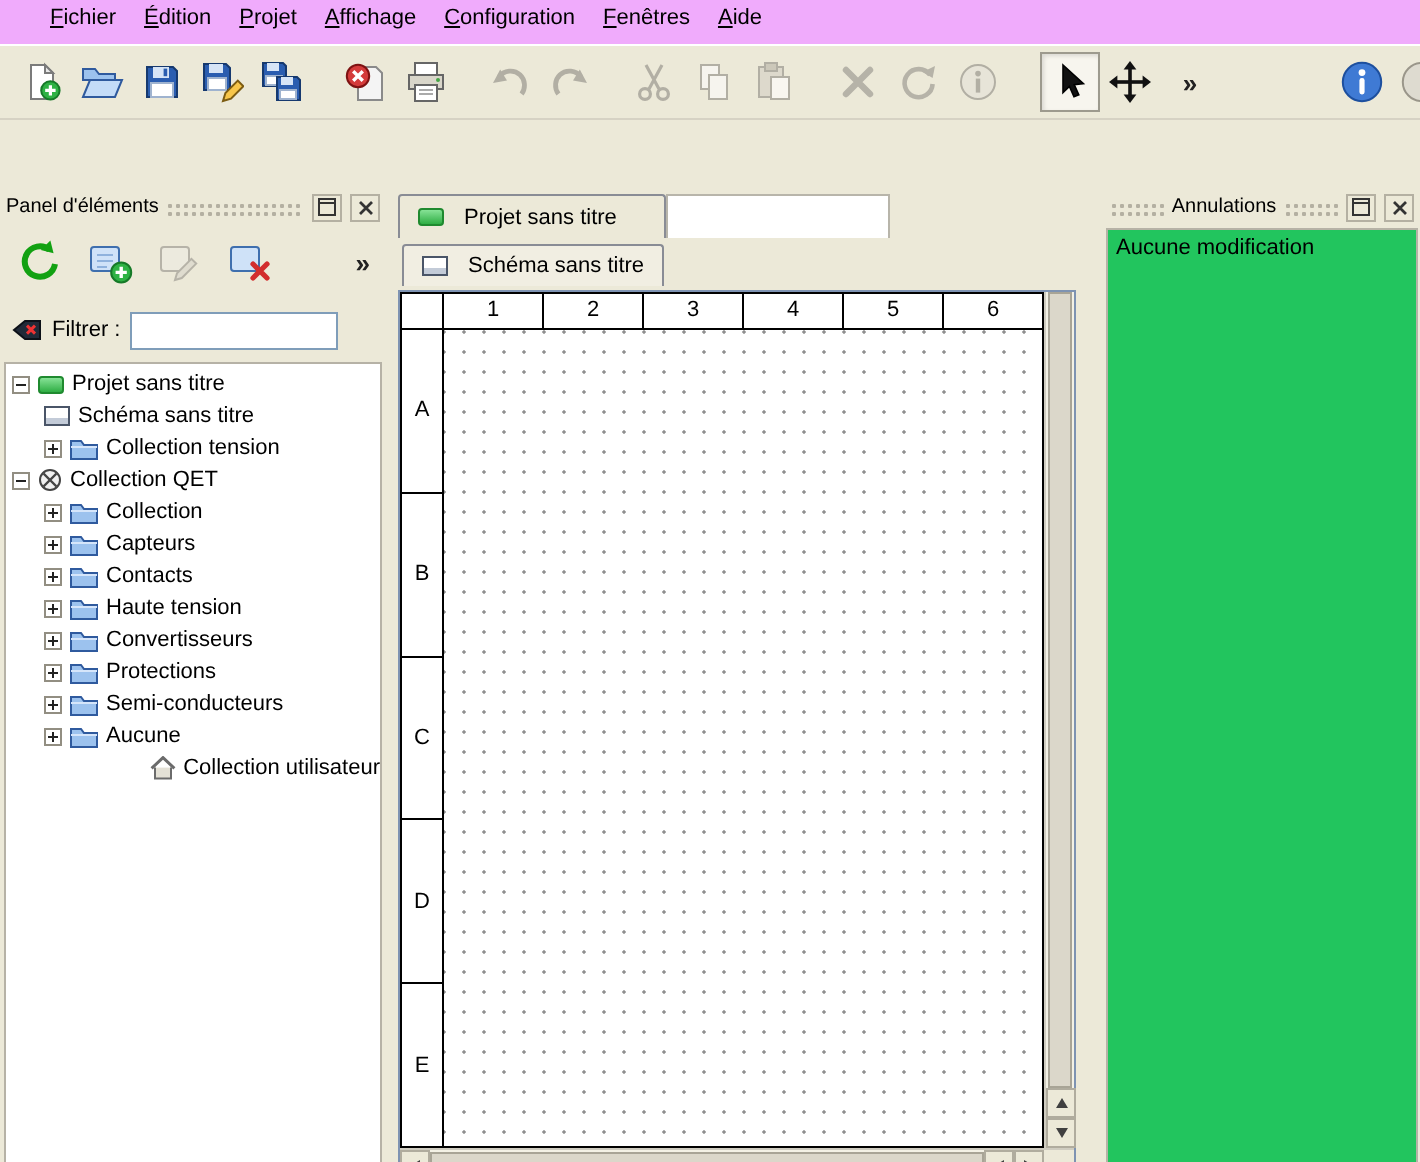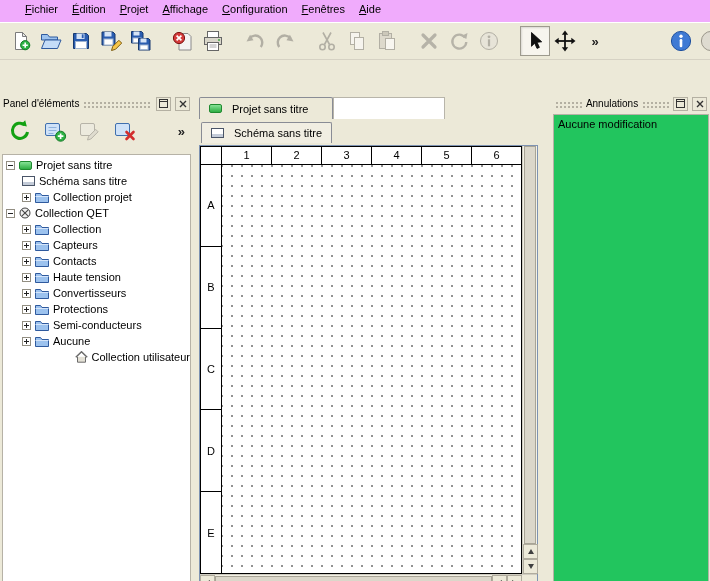--- a/index.html
+++ b/index.html
@@ -307,38 +307,46 @@
       </div>
       <div class="pbtn">
         <svg width="24" height="24" viewBox="0 0 24 24">
             <rect x="2.5" y="4.5" width="14" height="12" rx="1.5" fill="#cfe2f8" stroke="#3f6fae"></rect>
             <path d="M13.5 13l7 7M20.5 13l-7 7" stroke="#d22d2d" stroke-width="2.6" stroke-linecap="round"></path>
           </svg>
       </div>
       <span class="chev">»</span>
     </div>
 
+    <div class="filter-row">
+      <svg width="16" height="14" viewBox="0 0 16 14">
+          <path d="M15 2.5H7.5L2 7l5.5 4.5H15z" fill="#202a38" stroke="#0c1118"></path>
+          <path d="M8.5 4.8l4 4M12.5 4.8l-4 4" stroke="#e33" stroke-width="1.5"></path>
+        </svg>
+      <span>Filtrer :</span>
+      <input class="filter-input" type="text" value="" style="">
+    </div>
 
     <div class="tree">
       <div class="trow lvl0">
         <span class="exp"></span>
         <span class="ti-project"></span>
         <span class="tlabel">Projet sans titre</span>
       </div>
       <div class="trow lvl1">
         <span class="ti-schema"></span>
         <span class="tlabel">Schéma sans titre</span>
       </div>
       <div class="trow lvl1">
         <span class="exp plus"></span>
         <svg class="ti" width="14" height="11" viewBox="0 0 14 11">
             <path d="M.5 1.5h5L7 3.5h6.5v7H.5z" fill="#9cc2ee" stroke="#2f5a9e"></path>
             <path d="M.5 4.5h13" stroke="#d5e5fa"></path>
           </svg>
-        <span class="tlabel">Collection projet</span>
+        <span class="tlabel">Collection tension</span>
       </div>
       <div class="trow lvl0">
         <span class="exp"></span>
         <svg class="ti" width="12" height="12" viewBox="0 0 12 12">
             <circle cx="6" cy="6" r="5" fill="#f0f0f0" stroke="#444"></circle>
             <path d="M2.8 2.8l6.4 6.4M9.2 2.8L2.8 9.2" stroke="#444" stroke-width="1.1"></path>
           </svg>
         <span class="tlabel">Collection QET</span>
       </div>
       <div class="trow lvl1">

